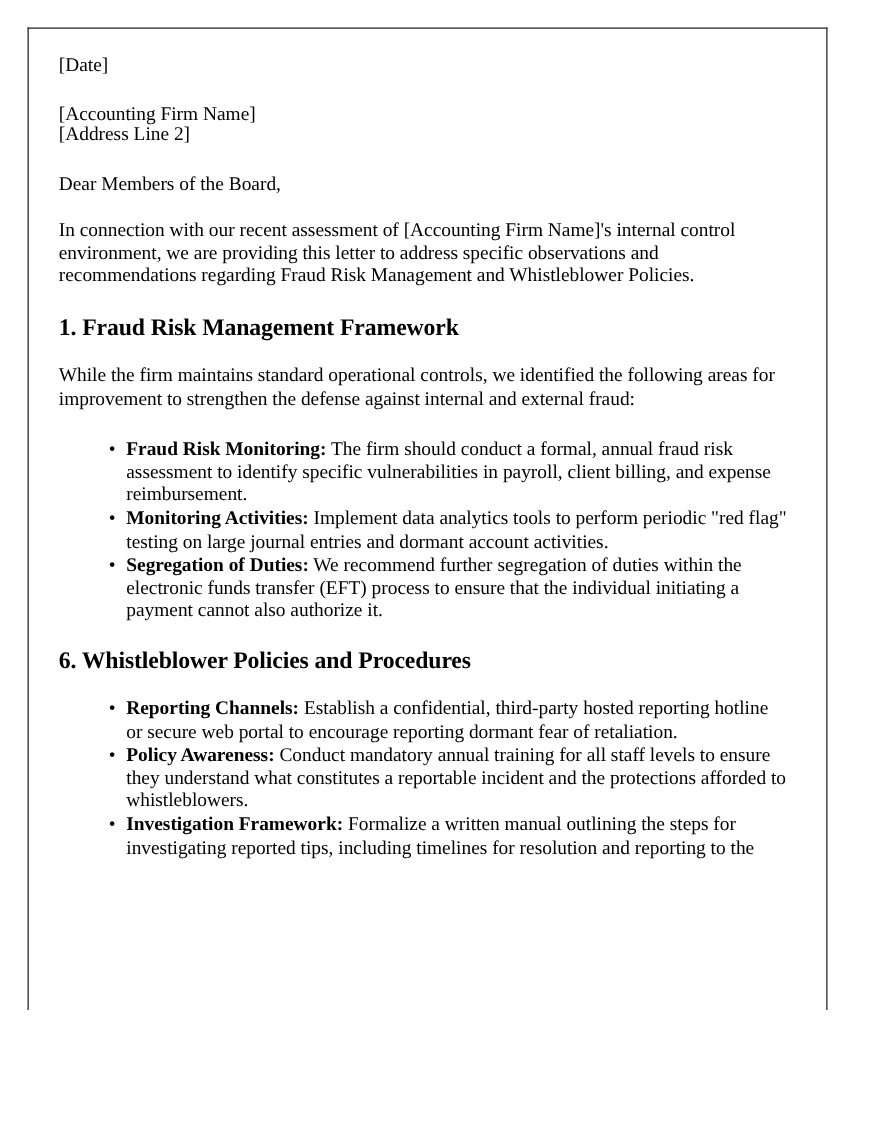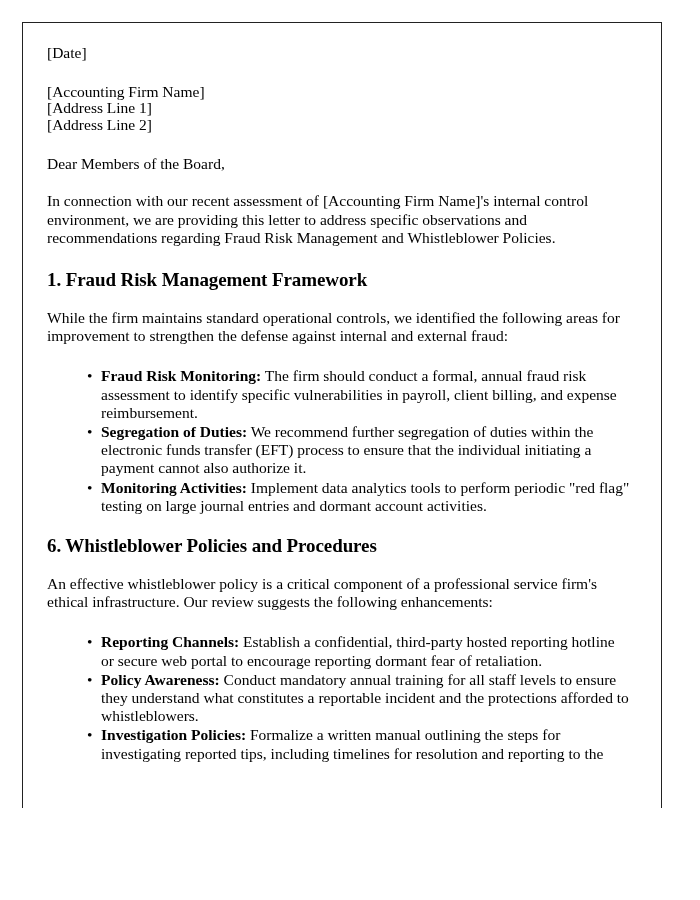--- a/index.html
+++ b/index.html
@@ -110,55 +110,53 @@
 </head>
 <body>
 
 <div class="page">
   <div class="content">
 
     <div class="date-line">[Date]</div>
 
     <div class="addr-block">
       <div class="line">[Accounting Firm Name]</div>
-      <div class="line">[Address Line 1]</div>
       <div class="line">[Address Line 2]</div>
     </div>
 
 
     <div class="salutation">Dear Members of the Board,</div>
 
     <p class="body-para">In connection with our recent assessment of [Accounting Firm Name]'s internal control environment, we are providing this letter to address specific observations and recommendations regarding Fraud Risk Management and Whistleblower Policies.</p>
 
     <h2 class="section-heading">1. Fraud Risk Management Framework</h2>
 
     <p class="body-para">While the firm maintains standard operational controls, we identified the following areas for improvement to strengthen the defense against internal and external fraud:</p>
 
     <ul class="bullets">
       <li>
         <span class="lead">Fraud Risk Monitoring:</span><span> The firm should conduct a formal, annual fraud risk assessment to identify specific vulnerabilities in payroll, client billing, and expense reimbursement.</span>
       </li>
       <li>
-        <span class="lead">Segregation of Duties:</span><span> We recommend further segregation of duties within the electronic funds transfer (EFT) process to ensure that the individual initiating a payment cannot also authorize it.</span>
+        <span class="lead">Monitoring Activities:</span><span> Implement data analytics tools to perform periodic "red flag" testing on large journal entries and dormant account activities.</span>
       </li>
       <li>
-        <span class="lead">Monitoring Activities:</span><span> Implement data analytics tools to perform periodic "red flag" testing on large journal entries and dormant account activities.</span>
+        <span class="lead">Segregation of Duties:</span><span> We recommend further segregation of duties within the electronic funds transfer (EFT) process to ensure that the individual initiating a payment cannot also authorize it.</span>
       </li>
     </ul>
 
     <h2 class="section-heading">6. Whistleblower Policies and Procedures</h2>
 
-    <p class="body-para">An effective whistleblower policy is a critical component of a professional service firm's ethical infrastructure. Our review suggests the following enhancements:</p>
 
     <ul class="bullets sec2-bullets">
       <li>
         <span class="lead">Reporting Channels:</span><span> Establish a confidential, third-party hosted reporting hotline or secure web portal to encourage reporting dormant fear of retaliation.</span>
       </li>
       <li>
         <span class="lead">Policy Awareness:</span><span> Conduct mandatory annual training for all staff levels to ensure they understand what constitutes a reportable incident and the protections afforded to whistleblowers.</span>
       </li>
       <li>
-        <span class="lead">Investigation Policies:</span><span> Formalize a written manual outlining the steps for investigating reported tips, including timelines for resolution and reporting to the</span>
+        <span class="lead">Investigation Framework:</span><span> Formalize a written manual outlining the steps for investigating reported tips, including timelines for resolution and reporting to the</span>
       </li>
     </ul>
 
   </div>
 </div>
 
 </body></html>

